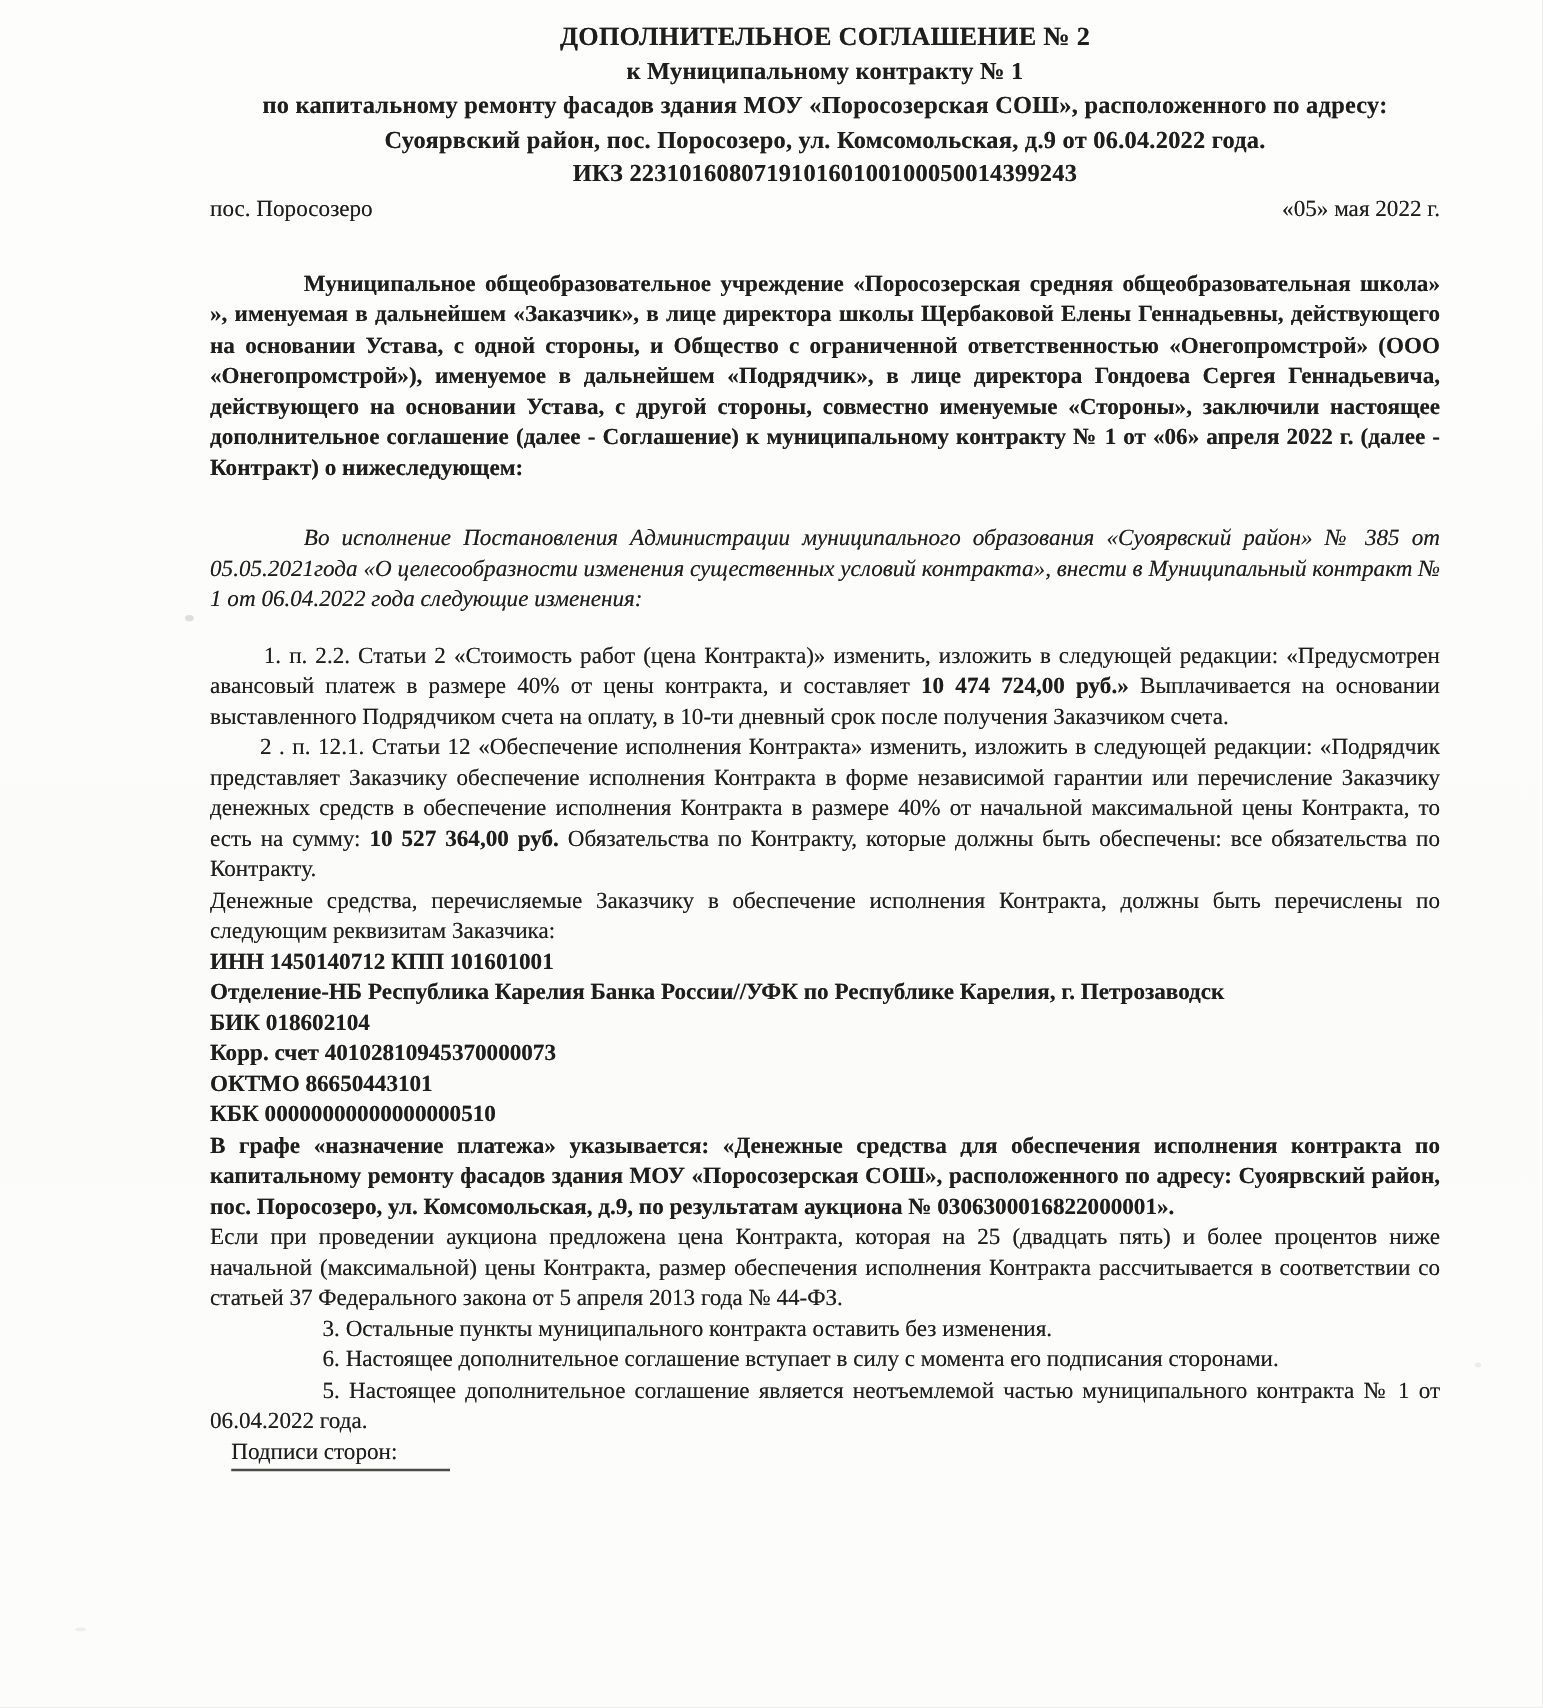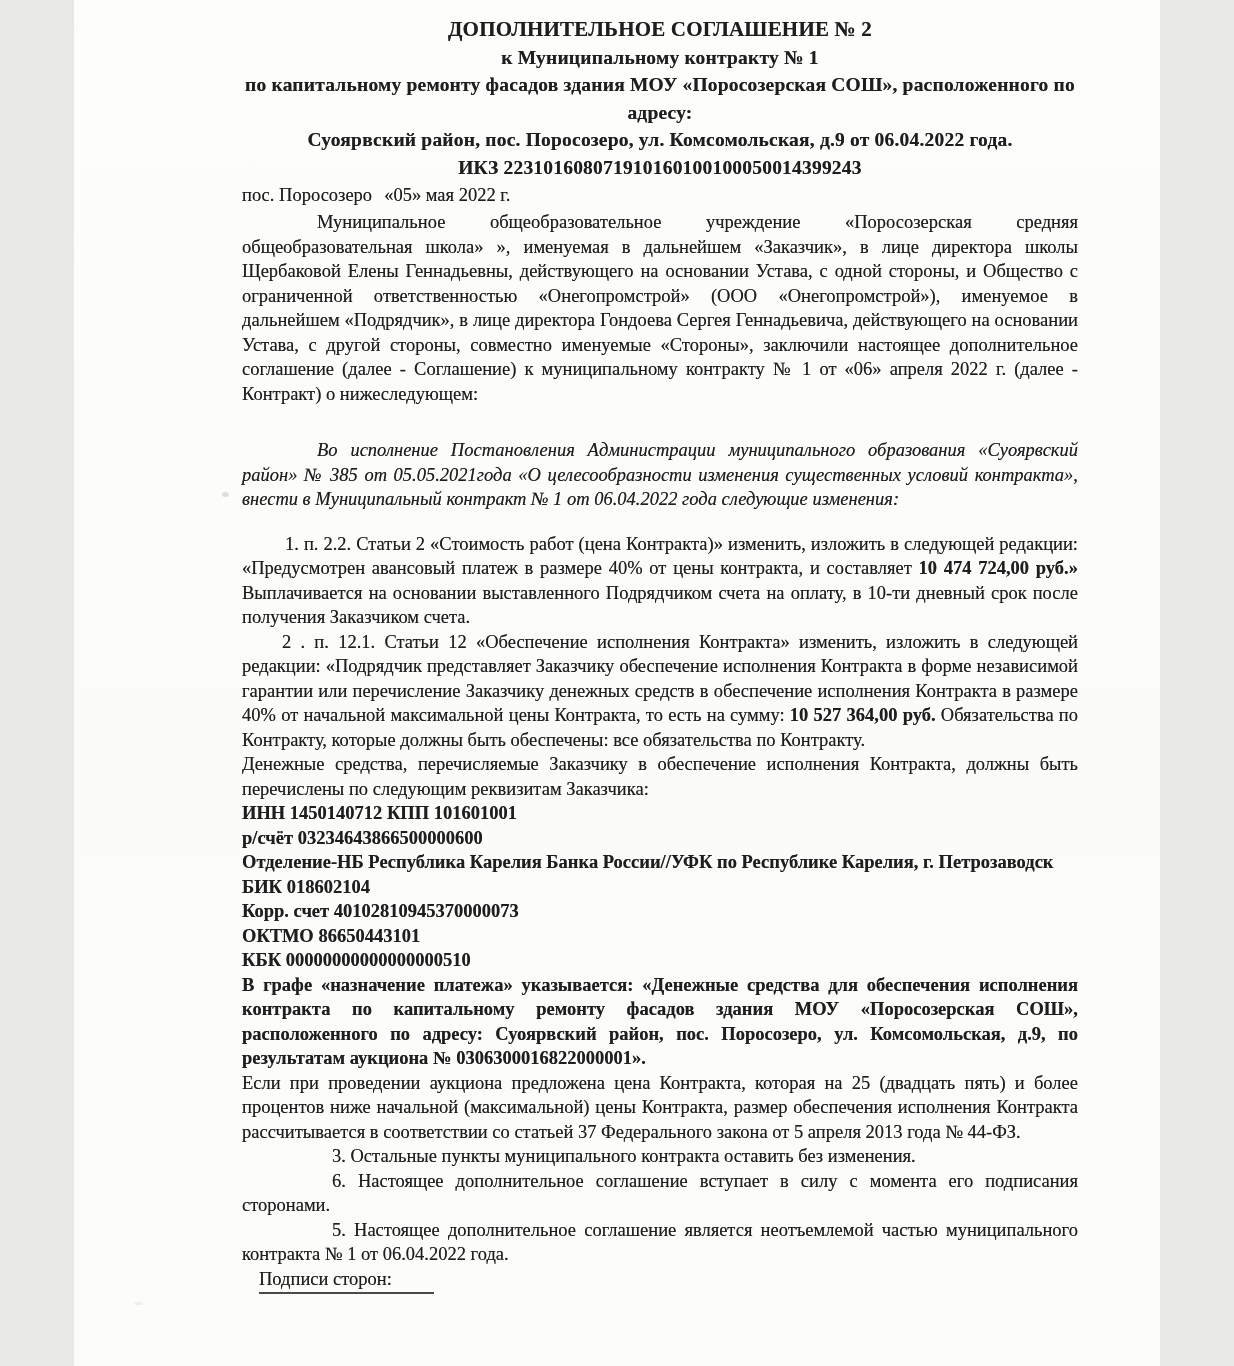--- a/index.html
+++ b/index.html
@@ -1,46 +1,47 @@
 <!DOCTYPE html>
 <html lang="ru"><head>
 <meta charset="utf-8">
 <style>
   * { margin: 0; padding: 0; box-sizing: border-box; }
   html, body { background: #e8e8e6; }
   .page {
     position: relative;
-    width: 1086px;
+    width: 1234px;
     height: 1366px;
     margin: 0 auto;
     background: linear-gradient(180deg, #fdfdfc 0%, #fbfbf9 55%, #fcfcfa 100%);
     color: #1e1e1e;
     font-family: "Liberation Serif", "DejaVu Serif", serif;
     font-size: 18.5px;
     line-height: 24.5px;
     padding: 16px 82px 0 168px;
     overflow: hidden;
     text-shadow: 0 0 0.5px rgba(20,20,20,0.6);
   }
   .titles { text-align: center; font-weight: bold; }
   .titles .t-line { line-height: 27.5px; font-size: 19.5px; letter-spacing: 0.2px; }
   .titles .t-line.main { font-size: 21px; }
   .place-date {
     display: flex;
+    justify-content: space-between;
     align-items: baseline;
     line-height: 24px;
     margin-top: 2px;
     gap: 12px;
   }
   p.para { text-align: justify; }
   .indent-lg { text-indent: 75px; }
   .indent-item1 { text-indent: 43px; }
   .indent-item2 { text-indent: 40px; }
   .indent-num { text-indent: 90px; }
-  .mt-intro { margin-top: 3px; }
+  .mt-intro { margin-top: 36px; font-weight: bold; }
   .mt-basis { margin-top: 32px; font-style: italic; }
   .mt-clause { margin-top: 20px; }
   b.amount { font-weight: bold; }
   .req { font-weight: bold; text-align: justify; }
   .bold-para { font-weight: bold; }
   .signatures { text-indent: 0; padding-left: 17px; }
   .signatures .sig-label {
     display: inline-block;
     border-bottom: 2px solid #4a4a46;
     padding-right: 42px;
@@ -75,21 +76,20 @@
   <p class="para indent-lg mt-basis">Во исполнение Постановления Администрации муниципального образования «Суоярвский район» № 385 от 05.05.2021года «О целесообразности изменения существенных условий контракта», внести в Муниципальный контракт № 1 от 06.04.2022 года следующие изменения:</p>
 
   <p class="para indent-item1 mt-clause"><span>1.  п. 2.2. Статьи 2 «Стоимость работ (цена Контракта)» изменить, изложить в следующей редакции: «Предусмотрен авансовый платеж в размере 40% от цены контракта, и составляет </span><b class="amount">10 474 724,00 руб.»</b><span> Выплачивается на основании выставленного Подрядчиком счета на оплату, в 10-ти дневный срок после получения Заказчиком счета.</span></p>
 
   <p class="para indent-item2"><span>2 . п. 12.1. Статьи 12 «Обеспечение исполнения Контракта» изменить, изложить в следующей редакции: «Подрядчик представляет Заказчику обеспечение исполнения Контракта в форме независимой  гарантии или перечисление Заказчику денежных средств в обеспечение исполнения Контракта в размере 40% от начальной максимальной цены Контракта, то есть на сумму: </span><b class="amount">10 527 364,00 руб.</b><span> Обязательства по Контракту, которые должны быть обеспечены: все обязательства по Контракту.</span></p>
 
   <p class="para">Денежные средства, перечисляемые Заказчику в обеспечение исполнения Контракта, должны быть перечислены по следующим реквизитам Заказчика:</p>
 
   <div>
     <p class="para req">ИНН 1450140712  КПП 101601001</p>
-    <p class="para req">р/счёт 03234643866500000600</p>
     <p class="para req">Отделение-НБ Республика Карелия Банка России//УФК по Республике Карелия, г. Петрозаводск</p>
     <p class="para req">БИК 018602104</p>
     <p class="para req">Корр. счет  40102810945370000073</p>
     <p class="para req">ОКТМО 86650443101</p>
     <p class="para req">КБК 00000000000000000510</p>
   </div>
 
   <p class="para bold-para">В графе «назначение платежа» указывается: «Денежные средства для обеспечения исполнения контракта по капитальному ремонту фасадов здания МОУ «Поросозерская СОШ», расположенного по адресу: Суоярвский район, пос. Поросозеро, ул. Комсомольская, д.9,  по результатам аукциона № 0306300016822000001».</p>
 
   <p class="para">Если при проведении аукциона предложена цена Контракта, которая на 25 (двадцать пять) и более процентов ниже начальной (максимальной) цены Контракта, размер обеспечения исполнения Контракта рассчитывается в соответствии со статьей 37 Федерального закона от 5 апреля 2013 года № 44-ФЗ.</p>

